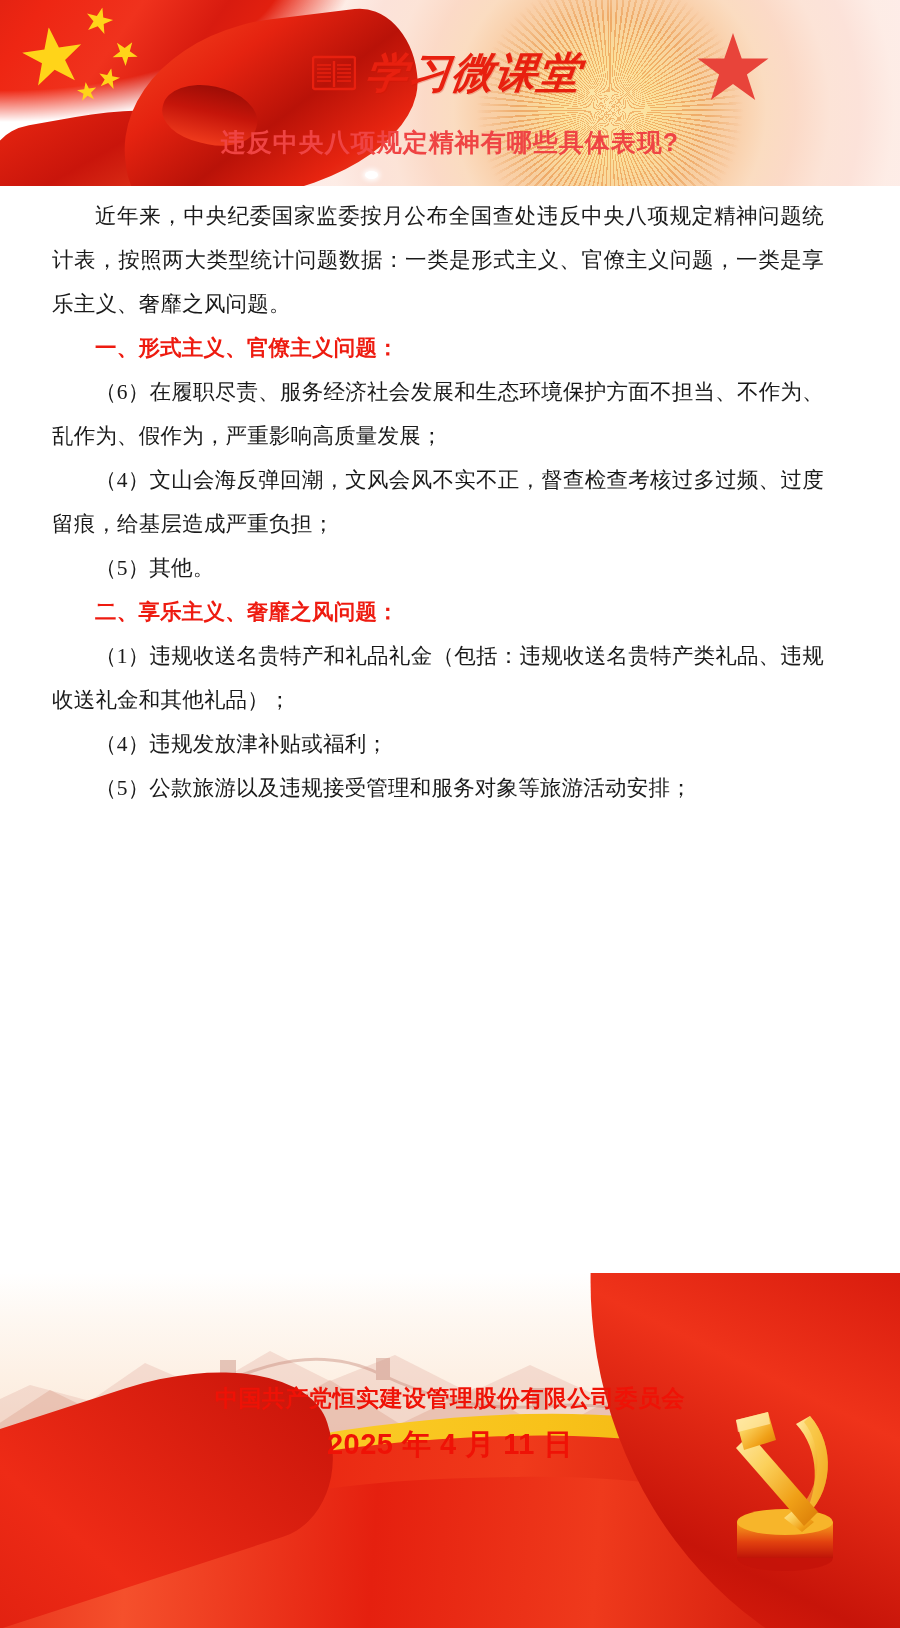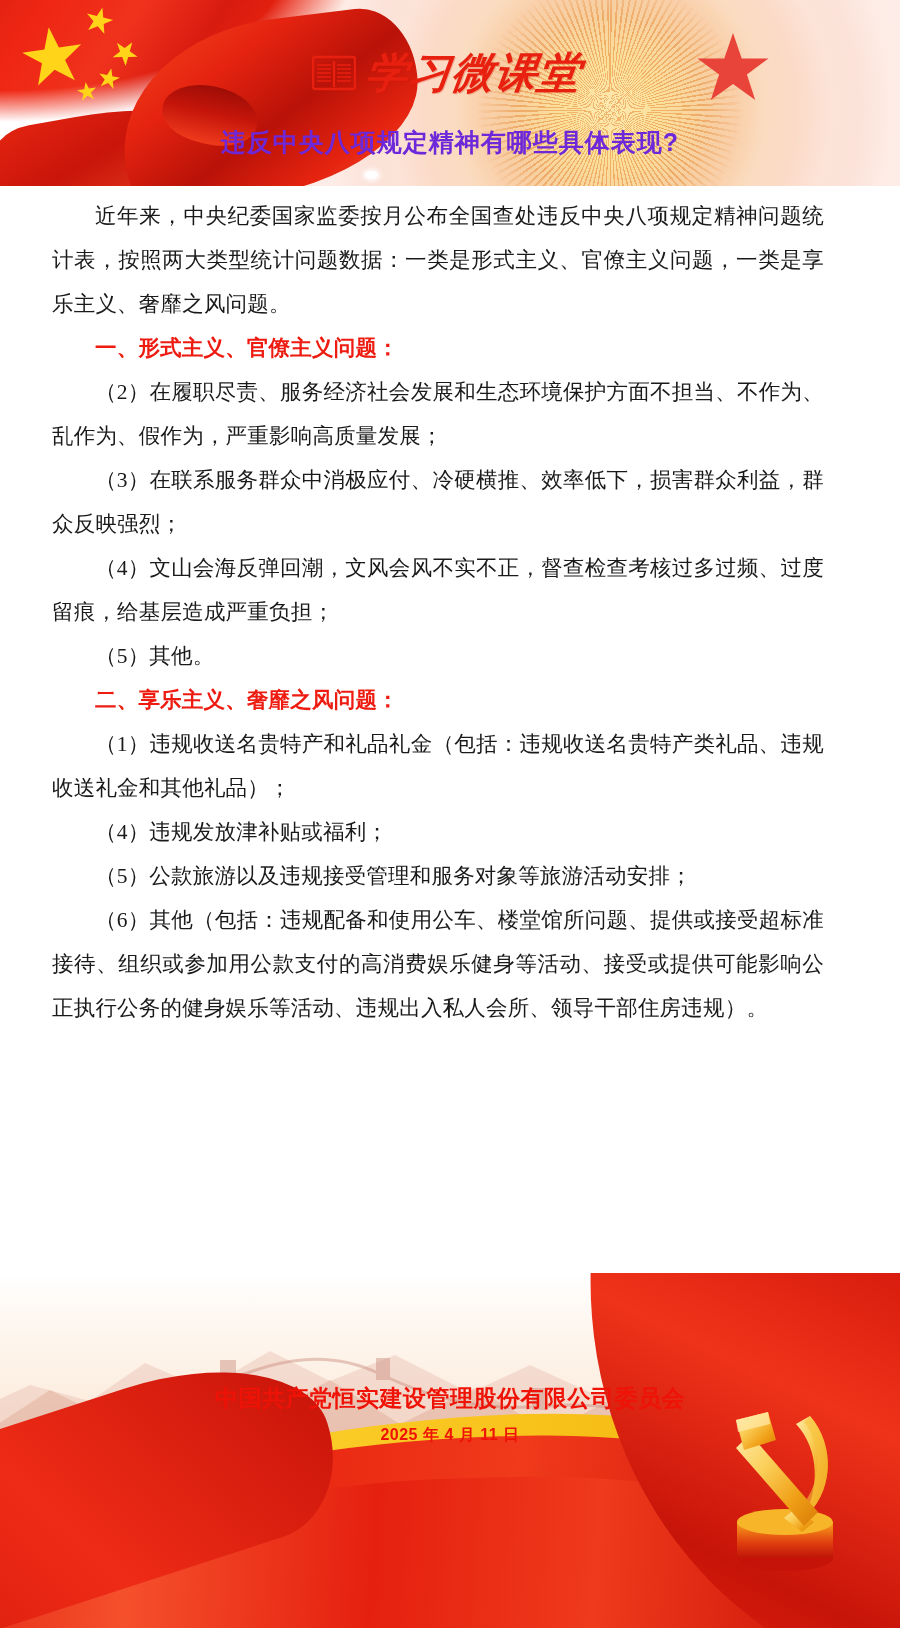--- a/index.html
+++ b/index.html
@@ -167,21 +167,21 @@
   .poster-title {
     position: absolute;
     left: 0; top: 126px;
     width: 900px;
     text-align: center;
     z-index: 6;
     font-family: "Liberation Sans", "DejaVu Sans", sans-serif;
     font-size: 25px;
     font-weight: bold;
     letter-spacing: 1px;
-    color: #6d28d9;
+    color: #ef4444;
     white-space: nowrap;
   }
 
   
   .content {
     position: absolute;
     left: 0; top: 186px;
     width: 900px;
     padding: 8px 76px 0 52px;
     box-sizing: border-box;
@@ -298,21 +298,21 @@
     color: #ef1206;
     letter-spacing: 0.5px;
     z-index: 7;
   }
   .footer-date {
     position: absolute;
     left: 0; top: 152px;
     width: 900px;
     text-align: center;
     font-family: "Liberation Sans", "DejaVu Sans", sans-serif;
-    font-size: 16px;
+    font-size: 29px;
     font-weight: bold;
     color: #ef1206;
     letter-spacing: 0.5px;
     z-index: 7;
   }
 </style>
 </head>
 <body>
 
 <div class="poster">
@@ -356,30 +356,28 @@
       <div class="brand-text">学习微课堂</div>
     </div>
 
     <div class="poster-title">违反中央八项规定精神有哪些具体表现?</div>
   </div>
 
   <div class="content">
     <p class="para">近年来，中央纪委国家监委按月公布全国查处违反中央八项规定精神问题统计表，按照两大类型统计问题数据：一类是形式主义、官僚主义问题，一类是享乐主义、奢靡之风问题。</p>
 
     <p class="section-head">一、形式主义、官僚主义问题：</p>
-    <p class="para">（2）在履职尽责、服务经济社会发展和生态环境保护方面不担当、不作为、乱作为、假作为，严重影响高质量发展；</p>
-    <p class="para">（3）在联系服务群众中消极应付、冷硬横推、效率低下，损害群众利益，群众反映强烈；</p>
+    <p class="para">（6）在履职尽责、服务经济社会发展和生态环境保护方面不担当、不作为、乱作为、假作为，严重影响高质量发展；</p>
     <p class="para">（4）文山会海反弹回潮，文风会风不实不正，督查检查考核过多过频、过度留痕，给基层造成严重负担；</p>
     <p class="para">（5）其他。</p>
 
     <p class="section-head">二、享乐主义、奢靡之风问题：</p>
     <p class="para">（1）违规收送名贵特产和礼品礼金（包括：违规收送名贵特产类礼品、违规收送礼金和其他礼品）；</p>
     <p class="para">（4）违规发放津补贴或福利；</p>
     <p class="para">（5）公款旅游以及违规接受管理和服务对象等旅游活动安排；</p>
-    <p class="para">（6）其他（包括：违规配备和使用公车、楼堂馆所问题、提供或接受超标准接待、组织或参加用公款支付的高消费娱乐健身等活动、接受或提供可能影响公正执行公务的健身娱乐等活动、违规出入私人会所、领导干部住房违规）。</p>
   </div>
 
   <div class="footer">
     <div class="mountains"></div>
 
     <div class="ridge" style="left:-30px; top:20px; height:185px;">
       <svg viewBox="0 0 1000 185" preserveAspectRatio="none">
         <path d="M0,185 L0,120 L60,92 L120,108 L175,70 L235,96 L300,58 L360,88 L425,62 L500,100 L560,72 L630,104 L700,66 L770,98 L840,74 L910,110 L1000,84 L1000,185 Z" fill="#e7bcae" opacity="0.55"></path>
       </svg>
     </div>

